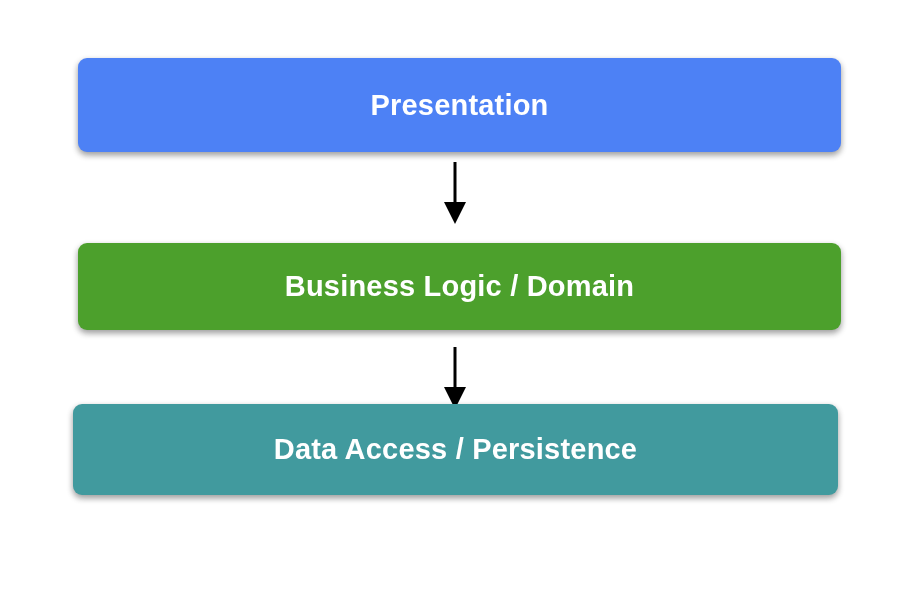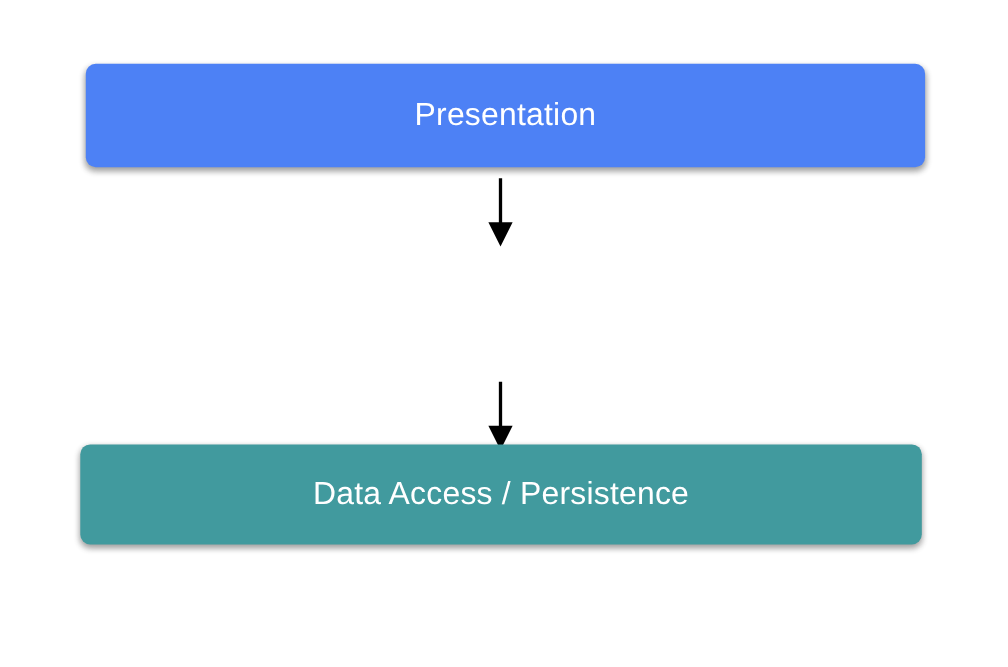--- a/index.html
+++ b/index.html
@@ -28,21 +28,21 @@
     justify-content: center;
     border-radius: 9px;
     box-shadow: 0 3px 6px rgba(0, 0, 0, 0.26), 0 3px 6px rgba(0, 0, 0, 0.18);
     box-sizing: border-box;
   }
 
   .layer-label {
     color: #ffffff;
     font-family: "Liberation Sans", sans-serif;
     font-size: 29px;
-    font-weight: 400;
+    font-weight: 700;
     letter-spacing: 0.2px;
     line-height: 1;
     white-space: nowrap;
     text-align: center;
   }
 
   
   #node-presentation {
     left: 78px;
     top: 58px;
@@ -91,20 +91,23 @@
     <span class="layer-label" style="color: rgb(255, 255, 255);">Presentation</span>
   </div>
 
   <div class="flow-arrow" id="arrow-presentation-to-business">
     <svg viewBox="0 0 50 66" xmlns="http://www.w3.org/2000/svg" aria-hidden="true">
       <line x1="25" y1="2" x2="25" y2="46" stroke="#000000" stroke-width="3"></line>
       <polygon points="25,64 14,42 36,42" fill="#000000"></polygon>
     </svg>
   </div>
 
+  <div class="layer-node" id="node-business-logic" style="background-color: rgb(76, 160, 44);">
+    <span class="layer-label" style="color: rgb(255, 255, 255);">Business Logic / Domain</span>
+  </div>
 
   <div class="flow-arrow" id="arrow-business-to-data">
     <svg viewBox="0 0 50 66" xmlns="http://www.w3.org/2000/svg" aria-hidden="true">
       <line x1="25" y1="2" x2="25" y2="46" stroke="#000000" stroke-width="3"></line>
       <polygon points="25,64 14,42 36,42" fill="#000000"></polygon>
     </svg>
   </div>
 
   <div class="layer-node" id="node-data-access" style="background-color: rgb(65, 154, 158);">
     <span class="layer-label" style="color: rgb(255, 255, 255);">Data Access / Persistence</span>

